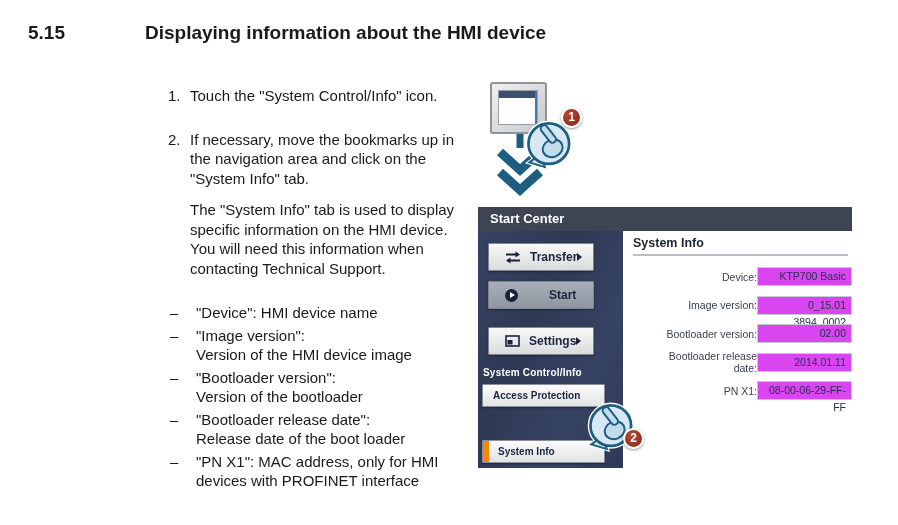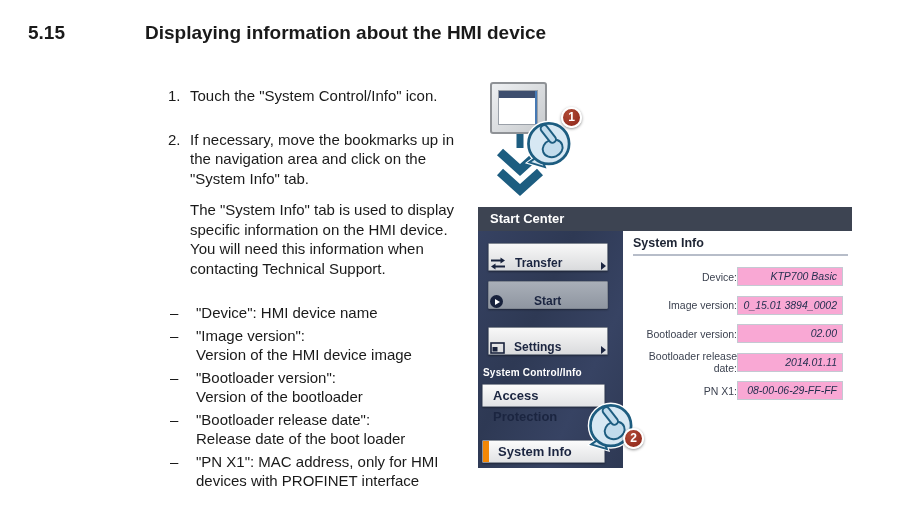--- a/index.html
+++ b/index.html
@@ -43,49 +43,49 @@
     color:#fff; font-size:12px; font-weight:bold; text-align:center; line-height:17px; z-index:30;
   }
   .badge1 { left:561px; top:107px; }
   .badge2 { left:623px; top:428px; }
   
   .window { position:absolute; left:478px; top:207px; width:374px; height:261px; }
   .titlebar { position:absolute; left:0; top:0; width:374px; height:24px; background:#3d4452;
     color:#fff; font-size:13px; font-weight:bold; line-height:24px; padding-left:12px; }
   .sidebar { position:absolute; left:0; top:24px; width:145px; height:237px;
     background:linear-gradient(115deg,#364262 0%,#2e3954 38%,#374363 70%,#2e3954 100%); }
-  .sc-btn { position:absolute; left:10px; width:120px; height:28px; display:flex; align-items:flex-end;
+  .sc-btn { position:absolute; left:10px; width:106px; height:28px; display:flex; align-items:center;
     border:1px solid #7f8691; border-radius:1px; font-size:12px; font-weight:bold; color:#1b2540;
-    background:linear-gradient(#f8f8f8,#dadbdd); padding:0 1px; box-shadow:0 1px 2px rgba(0,0,0,.35); }
+    background:linear-gradient(#f8f8f8,#dadbdd); padding:0 16px; box-shadow:0 1px 2px rgba(0,0,0,.35); }
   .sc-btn .lbl { margin-left:9px; }
   .sc-btn .arr { margin-left:auto; width:0; height:0; border-top:4px solid transparent;
     border-bottom:4px solid transparent; border-left:5px solid #1b2540; }
   .btn-transfer { top:12px; }
   .btn-start { top:50px; background:linear-gradient(#a9afb8,#8f96a1);gap:22px; }
   .btn-settings { top:96px; }
   .play-ico { width:13px; height:13px; border-radius:50%; background:#18223c; position:relative; flex:0 0 13px; }
   .play-ico::after { content:""; position:absolute; left:5px; top:3.5px; width:0; height:0;
     border-top:3px solid transparent; border-bottom:3px solid transparent; border-left:5px solid #fff; }
   .side-label { position:absolute; left:5px; top:136px; color:#ffffff; font-size:10px; font-weight:bold; letter-spacing:.2px; }
   .tab-btn { position:absolute; left:4px; width:123px; height:23px;
     background:linear-gradient(#fbfbfb,#e2e3e5); border:1px solid #8b919c; border-radius:1px;
-    font-size:13px; font-weight:bold; color:#1b2540; line-height:21px; padding-left:10px;
+    font-size:10px; font-weight:bold; color:#1b2540; line-height:21px; padding-left:10px;
     box-shadow:0 1px 2px rgba(0,0,0,.35); }
   .tab-access { top:153px; }
   .tab-license { top:181px; }
   .tab-sysinfo { top:209px; padding-left:15px; }
   .tab-accent { position:absolute; left:0; top:0; bottom:0; width:6px; background:#f28705; }
   .content { position:absolute; left:145px; top:24px; width:229px; height:237px; background:#ffffff; }
   .panel-title { position:absolute; left:10px; top:5px; font-size:12.5px; font-weight:bold; color:#1d2433; }
   .panel-divider { position:absolute; left:10px; top:23px; width:215px; height:2px; background:#b7bdc9; }
   .fields { position:absolute; left:0; top:36px; width:229px; }
   .field-row { display:flex; align-items:center; height:19px; margin-bottom:9.5px; }
-  .field-label { width:114px; flex:0 0 114px; text-align:right; font-size:10.5px; color:#3c4250; }
-  .field-value { margin-left:0; width:106px; height:19px; background:#f9a8d4; border:1px solid #c4c9d2;
-    font-size:10.5px; color:#253050; text-align:right; line-height:17px; padding-right:5px;font-style:italic; }
+  .field-label { width:114px; flex:0 0 114px; text-align:right; font-size:10.5px; color:#3c4250;margin-left:20px; }
+  .field-value { margin-left:0; width:106px; height:19px; background:#d946ef; border:1px solid #c4c9d2;
+    font-size:10.5px; color:#253050; text-align:right; line-height:17px; padding-right:5px; }
   svg { display:block; }
 </style>
 </head>
 <body>
 
 <div class="page">
 
   <div class="sec-num">5.15</div>
   <div class="doc-title">Displaying information about the HMI device</div>
 

